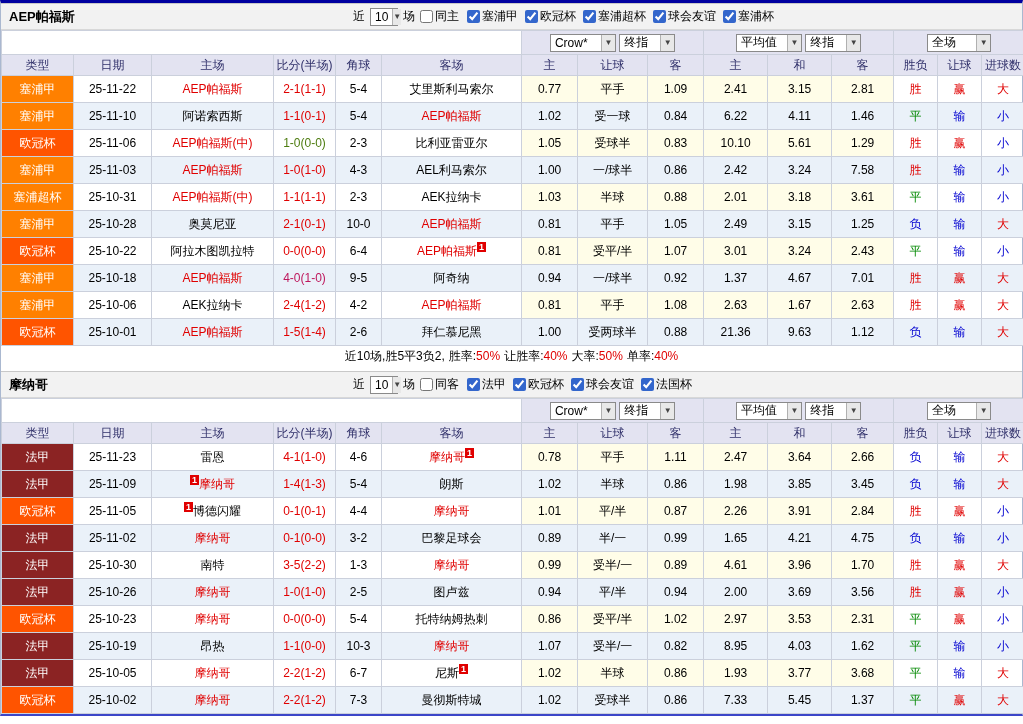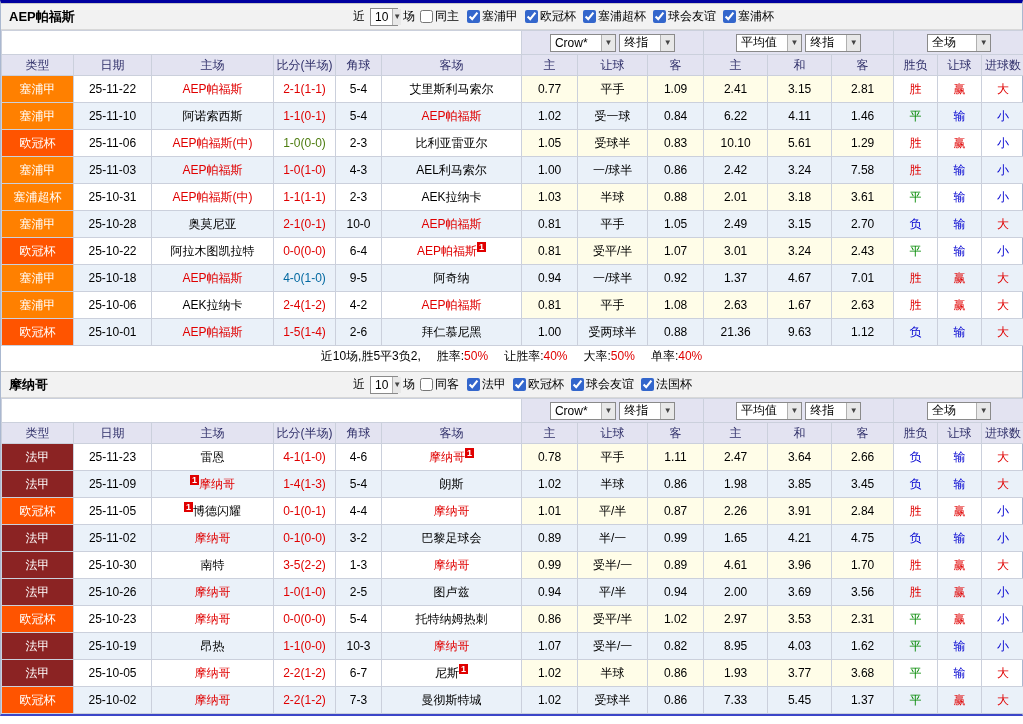--- a/index.html
+++ b/index.html
@@ -28,21 +28,21 @@
   thead .grp{background:#E3E3F1;}
   thead .grp .sel{vertical-align:middle;}
   thead .cols-row td{height:20px;background:#E3E3F1;color:#30306A;}
   tbody td{height:26px;font-size:12px;}
   tbody tr:nth-child(even){background:#EAF1F9;}
   td.odds{background:#FFFDE8;}
   tbody tr:nth-child(even) td.odds{background:#EAF1F9;}
   td.lg{color:#fff;}
   .rc{background:#E00000;color:#fff;font-size:9px;line-height:10px;padding:0 2px;font-weight:bold;vertical-align:super;}
   .sec-foot{height:21px;line-height:21px;text-align:center;font-size:12px;}
-  .sum-label{margin-left:16px;}
+  .sum-label{margin-left:4px;}
 </style>
 </head>
 <body>
 
 <div class="page">
   <div id="sections">
   <div class="section">
     <div class="sec-head">
       <span class="team">AEP帕福斯</span>
       <span class="filters">
@@ -237,21 +237,21 @@
               <td class="date">25-10-28</td>
               <td class="teamcell"><span>奥莫尼亚</span></td>
               <td class="score" style="color: rgb(224, 0, 0);">2-1(0-1)</td>
               <td class="corner">10-0</td>
               <td class="teamcell"><span style="color: rgb(224, 0, 0);">AEP帕福斯</span></td>
               <td class="odds">0.81</td>
               <td class="odds">平手</td>
               <td class="odds">1.05</td>
               <td class="odds">2.49</td>
               <td class="odds">3.15</td>
-              <td class="odds">2.70</td>
+              <td class="odds">1.25</td>
               <td class="res" style="color: rgb(0, 0, 208);">负</td>
               <td class="res" style="color: rgb(0, 0, 208);">输</td>
               <td class="res" style="color: rgb(224, 0, 0);">大</td>
             </tr>
             <tr>
               <td class="lg" style="background: rgb(255, 84, 0);">欧冠杯</td>
               <td class="date">25-10-22</td>
               <td class="teamcell"><span>阿拉木图凯拉特</span></td>
               <td class="score" style="color: rgb(224, 0, 0);">0-0(0-0)</td>
               <td class="corner">6-4</td>
@@ -263,21 +263,21 @@
               <td class="odds">3.24</td>
               <td class="odds">2.43</td>
               <td class="res" style="color: rgb(0, 136, 0);">平</td>
               <td class="res" style="color: rgb(0, 0, 208);">输</td>
               <td class="res" style="color: rgb(0, 0, 208);">小</td>
             </tr>
             <tr>
               <td class="lg" style="background: rgb(255, 128, 0);">塞浦甲</td>
               <td class="date">25-10-18</td>
               <td class="teamcell"><span style="color: rgb(224, 0, 0);">AEP帕福斯</span></td>
-              <td class="score" style="color: #0369a1;">4-0(1-0)</td>
+              <td class="score" style="color: #be185d;">4-0(1-0)</td>
               <td class="corner">9-5</td>
               <td class="teamcell"><span>阿奇纳</span></td>
               <td class="odds">0.94</td>
               <td class="odds">一/球半</td>
               <td class="odds">0.92</td>
               <td class="odds">1.37</td>
               <td class="odds">4.67</td>
               <td class="odds">7.01</td>
               <td class="res" style="color: rgb(224, 0, 0);">胜</td>
               <td class="res" style="color: rgb(224, 0, 0);">赢</td>

